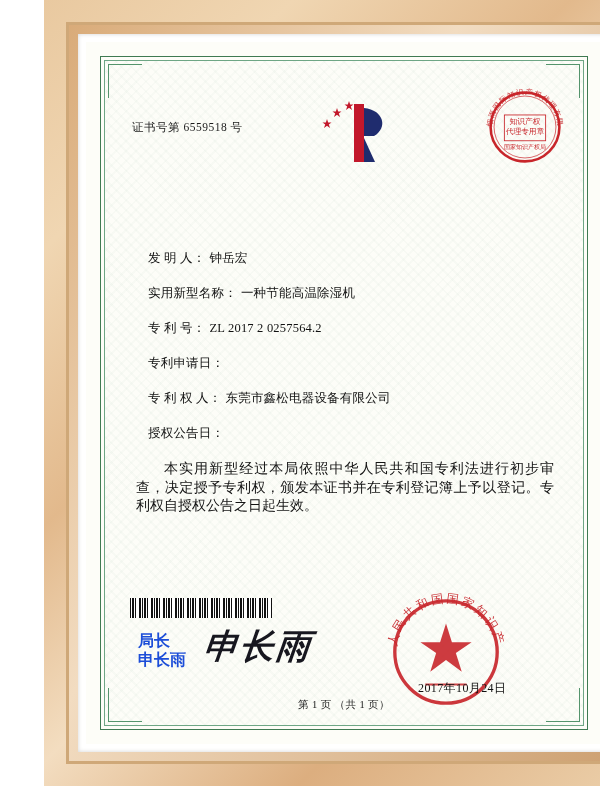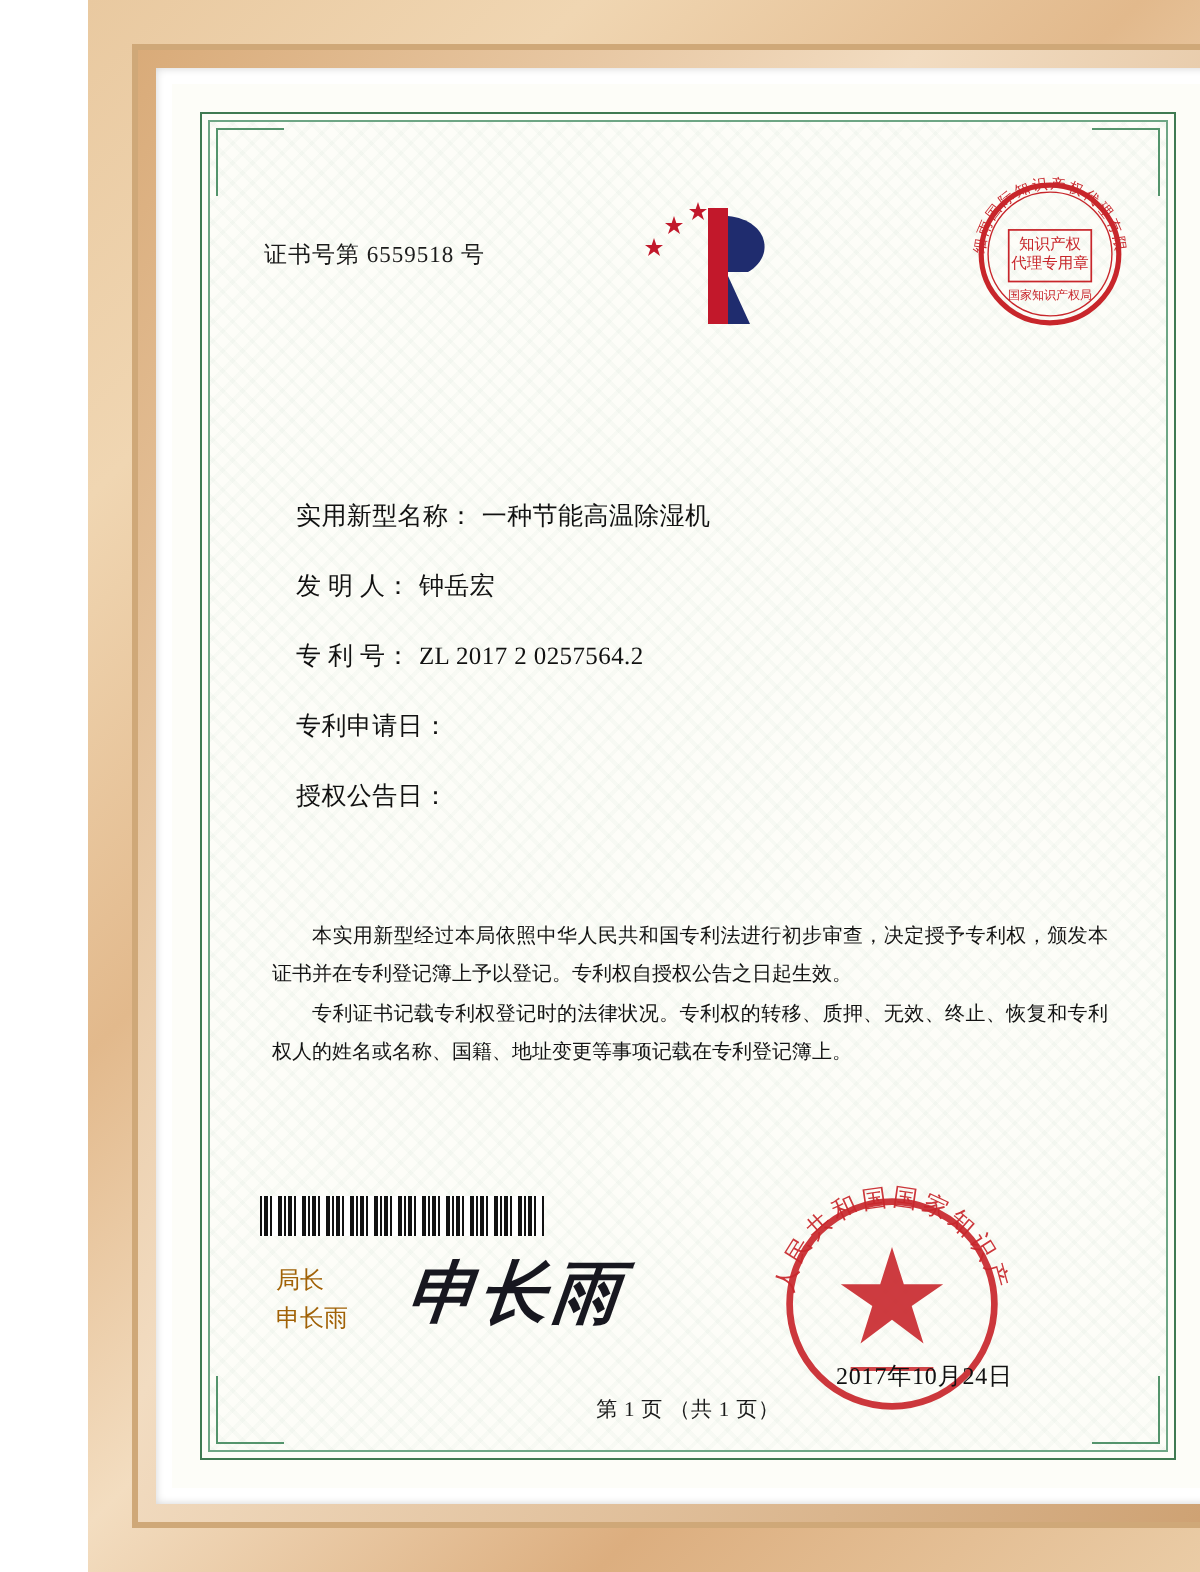--- a/index.html
+++ b/index.html
@@ -141,21 +141,21 @@
     flex: 1 1 auto;
     padding-left: 4px;
     letter-spacing: 0.2px;
   }
 
   
   #body-text {
     position: absolute;
     left: 50px; top: 418px;
     width: 418px;
-    font-size: 10px;
+    font-size: 14px;
     line-height: 18.5px;
     color: #131313;
     text-align: justify;
   }
   #body-text p { margin: 0 0 2px 0; text-indent: 2em; }
 
   
   #barcode {
     position: absolute;
     left: 44px; top: 556px;
@@ -164,23 +164,24 @@
       to right,
       #111 0 1px, #fff 1px 2px, #111 2px 4px, #fff 4px 5px,
       #111 5px 6px, #fff 6px 9px, #111 9px 11px, #fff 11px 12px
     );
   }
 
   
   #sig-label {
     position: absolute;
     left: 52px; top: 589px;
-    font-size: 12px;
+    font-size: 16px;
     line-height: 19px;
-    color: #a16207;
+    color: #1d4ed8;
+    font-weight: bold;
   }
   #signature {
     position: absolute;
     left: 118px; top: 582px;
     font-size: 34px;
     color: #17171f;
     font-family: "Liberation Serif","DejaVu Serif",serif;
     font-style: italic;
     font-weight: bold;
     letter-spacing: 2px;
@@ -257,42 +258,45 @@
       </text>
       <rect x="26" y="36" width="48" height="30" fill="none" stroke="#c8262b" stroke-width="1"></rect>
       <text x="50" y="47" text-anchor="middle" font-size="9" fill="#c8262b" class="seal-text">知识产权</text>
       <text x="50" y="58" text-anchor="middle" font-size="9" fill="#c8262b" class="seal-text">代理专用章</text>
       <text x="50" y="76" text-anchor="middle" font-size="7" fill="#c8262b" class="seal-text">国家知识产权局</text>
     </svg>
 
 
     <div id="fields">
       <div class="field-row">
+        <span class="field-label">发 明 人：</span>
+        <span class="field-value">钟岳宏</span>
+      </div>
+      <div class="field-row">
         <span class="field-label">实用新型名称：</span>
         <span class="field-value">一种节能高温除湿机</span>
       </div>
       <div class="field-row">
-        <span class="field-label">发 明 人：</span>
-        <span class="field-value">钟岳宏</span>
-      </div>
-      <div class="field-row">
         <span class="field-label">专 利 号：</span>
         <span class="field-value">ZL 2017 2 0257564.2</span>
       </div>
       <div class="field-row">
         <span class="field-label">专利申请日：</span>
       </div>
       <div class="field-row">
+        <span class="field-label">专 利 权 人：</span>
+        <span class="field-value">东莞市鑫松电器设备有限公司</span>
+      </div>
+      <div class="field-row">
         <span class="field-label">授权公告日：</span>
       </div>
     </div>
 
     <div id="body-text">
       <p>本实用新型经过本局依照中华人民共和国专利法进行初步审查，决定授予专利权，颁发本证书并在专利登记簿上予以登记。专利权自授权公告之日起生效。</p>
-      <p>专利证书记载专利权登记时的法律状况。专利权的转移、质押、无效、终止、恢复和专利权人的姓名或名称、国籍、地址变更等事项记载在专利登记簿上。</p>
     </div>
 
     <div id="barcode"></div>
 
     <div id="sig-label">
       <div>局长</div>
       <div>申长雨</div>
     </div>
 
     <div id="signature">申长雨</div>

